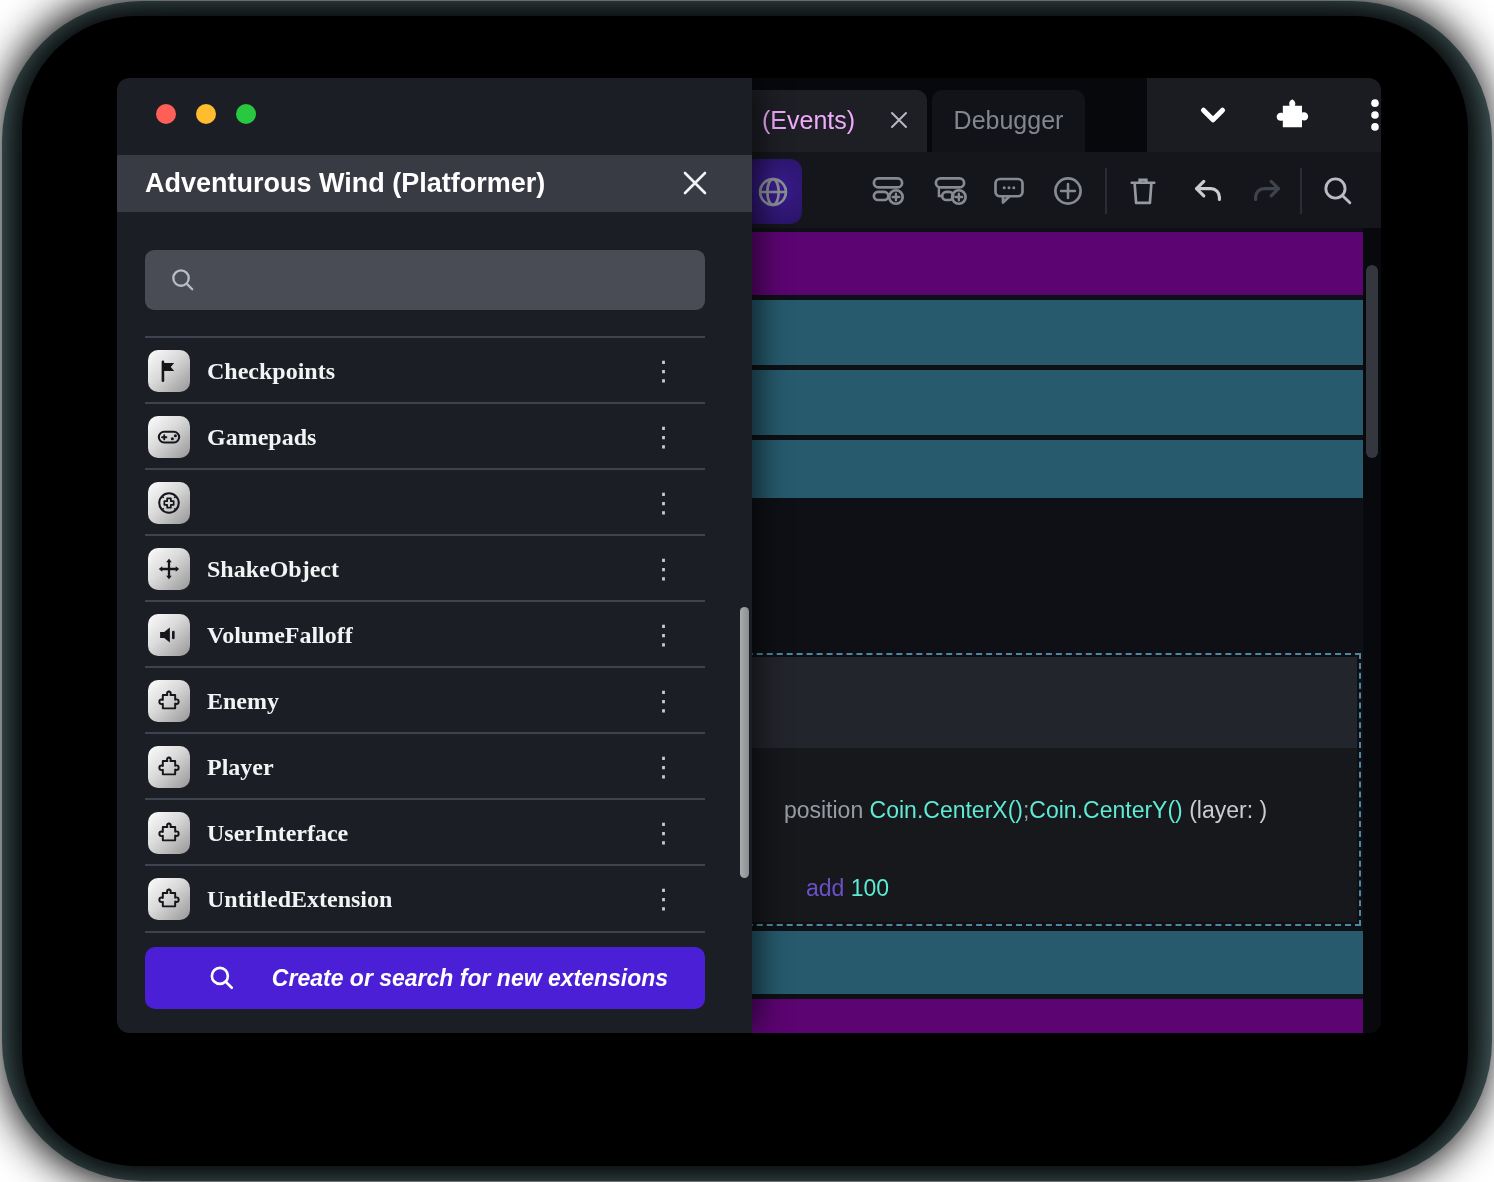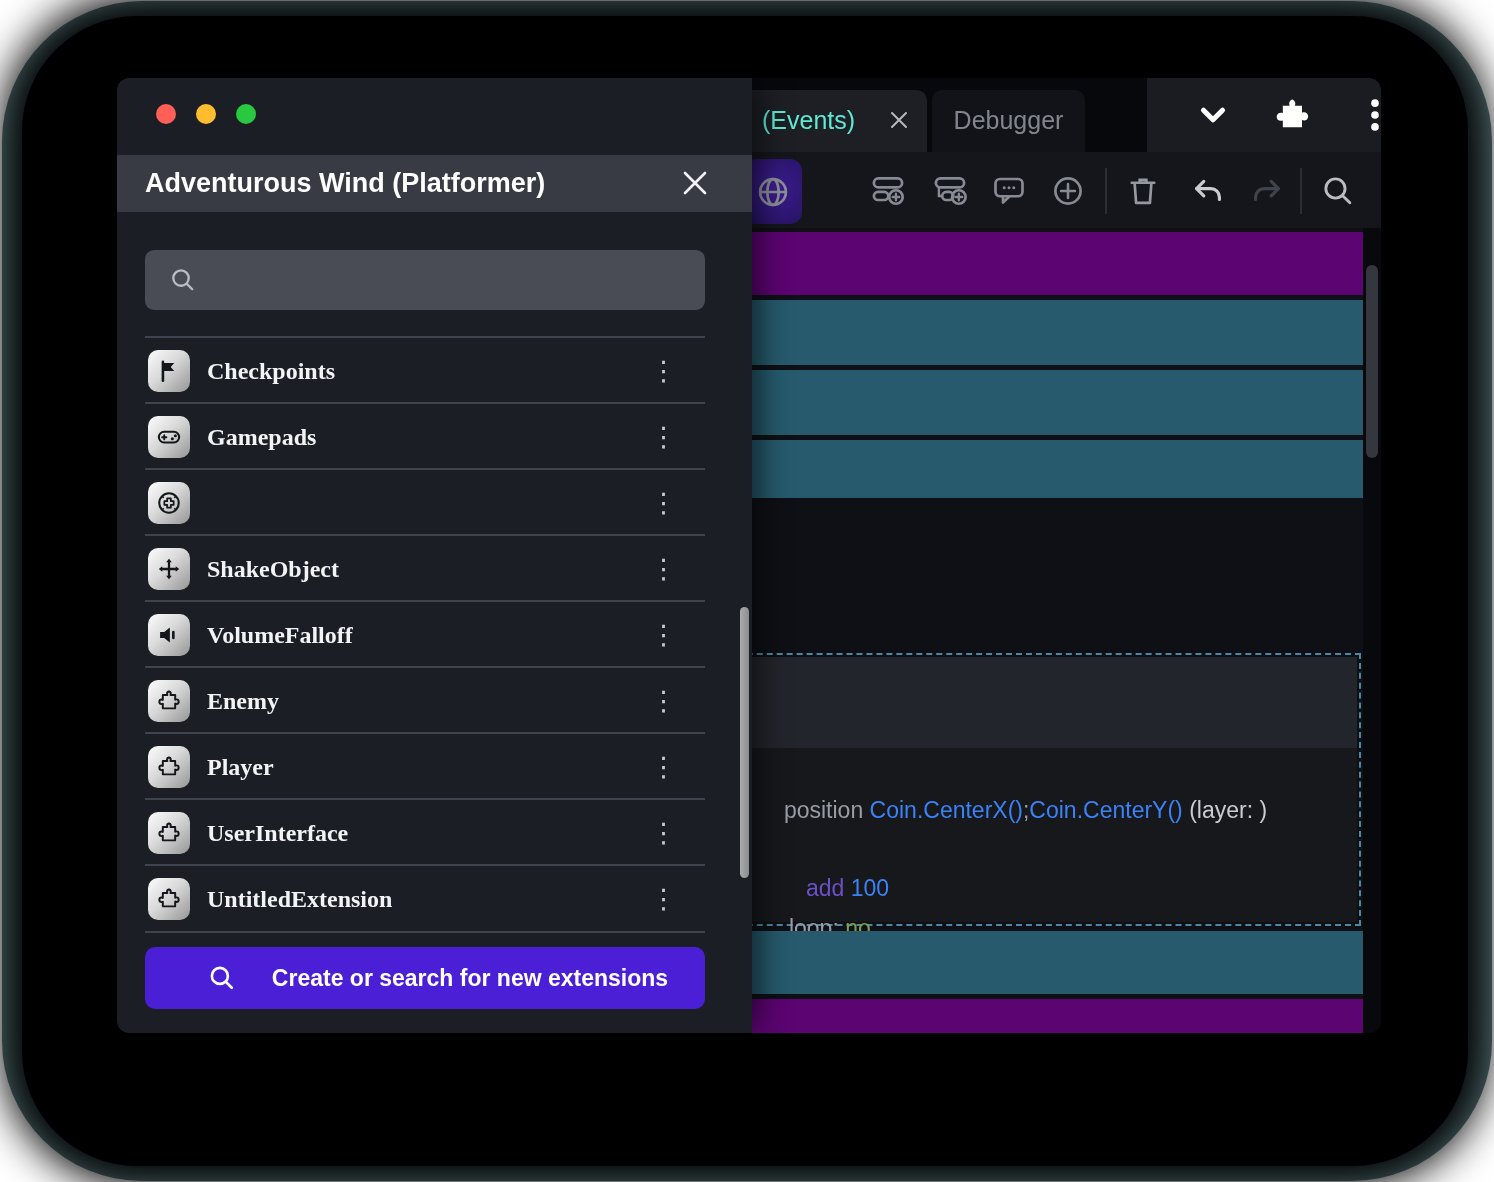--- a/index.html
+++ b/index.html
@@ -17,21 +17,21 @@
   
   .window { position:absolute; left:117px; top:78px; width:1264px; height:955px;
     background:#0b0c10; border-radius:12px; overflow:hidden;
     box-shadow:0 24px 80px 30px rgba(0,0,0,0.8); }
 
   
   .tabstrip { position:absolute; left:0; top:0; width:1264px; height:74px; background:#07080c; }
   .tab { position:absolute; top:12px; height:62px; border-radius:10px 10px 0 0; }
   .tab.active { left:583px; width:227px; background:#1d1f25; }
   .tab.active .tab-label { position:absolute; left:62px; top:0; line-height:60px;
-    font-size:25px; color:#5eead4; }
+    font-size:25px; color:#f0abfc; }
   .tab-close { position:absolute; right:18px; top:20px; width:20px; height:20px; cursor:pointer; }
   .tab.inactive { left:815px; width:153px; background:#121318; text-align:center; }
   .tab.inactive .tab-label { line-height:60px; font-size:25px; color:#82868e; display:block; }
   .top-controls { position:absolute; right:0; top:0; width:234px; height:74px;
     background:#1a1c22; border-top-right-radius:12px; }
   .tc-icon { position:absolute; top:18px; width:38px; height:38px; }
 
   
   .toolbar { position:absolute; left:0; top:74px; width:1264px; height:76px; background:#15161b; }
   .globe-btn { position:absolute; left:627px; top:7px; width:58px; height:65px;
@@ -44,21 +44,21 @@
   .events-viewport { position:absolute; left:560px; top:150px; width:686px; height:805px;
     background:#0e1015; }
   .ev-row { position:absolute; left:13px; width:673px; }
   .ev-purple { background:linear-gradient(90deg,#4c045f 0%, #5c0472 10%, #5c0472 100%); }
   .ev-teal { background:linear-gradient(90deg,#1f4d5e 0%, #265a6c 12%, #265a6c 100%); }
   .selection { position:absolute; left:0px; top:425px; width:684px; height:273px;
     border:2px dashed #4e87a2; }
   .sel-cond { position:absolute; left:2px; top:2px; width:676px; height:91px; background:#23252c; }
   .sel-act  { position:absolute; left:2px; top:93px; width:676px; height:174px; background:#16181c; }
   .code-line { position:absolute; font-size:23px; white-space:pre; letter-spacing:0; }
-  .seg-gray { color:#989da5; } .seg-gold { color:#3b82f6; }
+  .seg-gray { color:#989da5; } .seg-gold { color:#5eead4; }
   .seg-light { color:#c9ccd1; } .seg-purple { color:#6c50c6; } .seg-green { color:#7ca04d; }
 
   .ev-scrolltrack { position:absolute; right:0; top:150px; width:18px; height:805px; background:#08090d; }
   .ev-scrollthumb { position:absolute; left:3px; top:37px; width:12px; height:193px;
     background:#34373d; border-radius:6px; }
 
   
   .drawer { position:absolute; left:0; top:0; width:635px; height:955px;
     background:#1c1e25; border-radius:12px 0 0 12px;
     box-shadow:12px 0 30px -4px rgba(0,0,0,0.55); }
@@ -81,21 +81,21 @@
   .item { position:absolute; left:28px; width:560px; height:66px; cursor:pointer;font-family:Liberation Serif, serif; }
   .tile { position:absolute; left:3px; top:12px; width:42px; height:42px; border-radius:10px;
     background:linear-gradient(135deg,#fdfdfd 0%, #d9d9d9 45%, #969696 100%); }
   .tile svg { position:absolute; left:8px; top:8px; }
   .item-label { position:absolute; left:62px; top:0; line-height:66px;
     font-size:24px; font-weight:bold; color:#f2f3f5; }
   .kebab { position:absolute; right:28px; top:0; height:66px; line-height:66px;
     font-size:27px; color:#c6c9ce; cursor:pointer; }
 
   .cta { position:absolute; left:28px; top:869px; width:560px; height:62px;
-    border-radius:10px; background:#4b1fd6; border:none; cursor:pointer; }
+    border-radius:10px; background:#4b1fd6; border:none; cursor:pointer;font-style:italic; }
   .cta svg { position:absolute; left:62px; top:16px; }
   .cta-label { position:absolute; left:110px; top:0; width:430px; line-height:62px;
     font-size:23px; font-weight:bold; color:#ffffff; text-align:center; }
 
   .drawer-scrollbar { position:absolute; left:623px; top:529px; width:9px; height:271px;
     background:linear-gradient(90deg,#a9abae,#8b8d91); border-radius:4.5px; }
 </style>
 </head>
 <body>
 
@@ -190,23 +190,20 @@
 
       <div class="selection">
         <div class="sel-cond"></div>
         <div class="sel-act"></div>
         <div class="code-line" style="left:41px; top:115px">
           <span class="seg-gray">position </span><span class="seg-gold">Coin.CenterX()</span><span class="seg-gray">;</span><span class="seg-gold">Coin.CenterY()</span><span class="seg-light"> (layer: )</span>
         </div>
         <div class="code-line" style="left:63px; top:193px">
           <span class="seg-purple">add </span><span class="seg-gold">100</span>
         </div>
-        <div class="code-line" style="left:46px; top:233px">
-          <span class="seg-gray">loop: </span><span class="seg-green">no</span>
-        </div>
       </div>
 
       <div class="ev-row ev-teal" style="top:703px;height:63px"></div>
       <div class="ev-row ev-purple" style="top:771px;height:67px"></div>
 
     </div>
     <div class="ev-scrolltrack">
       <div class="ev-scrollthumb"></div>
     </div>
 

